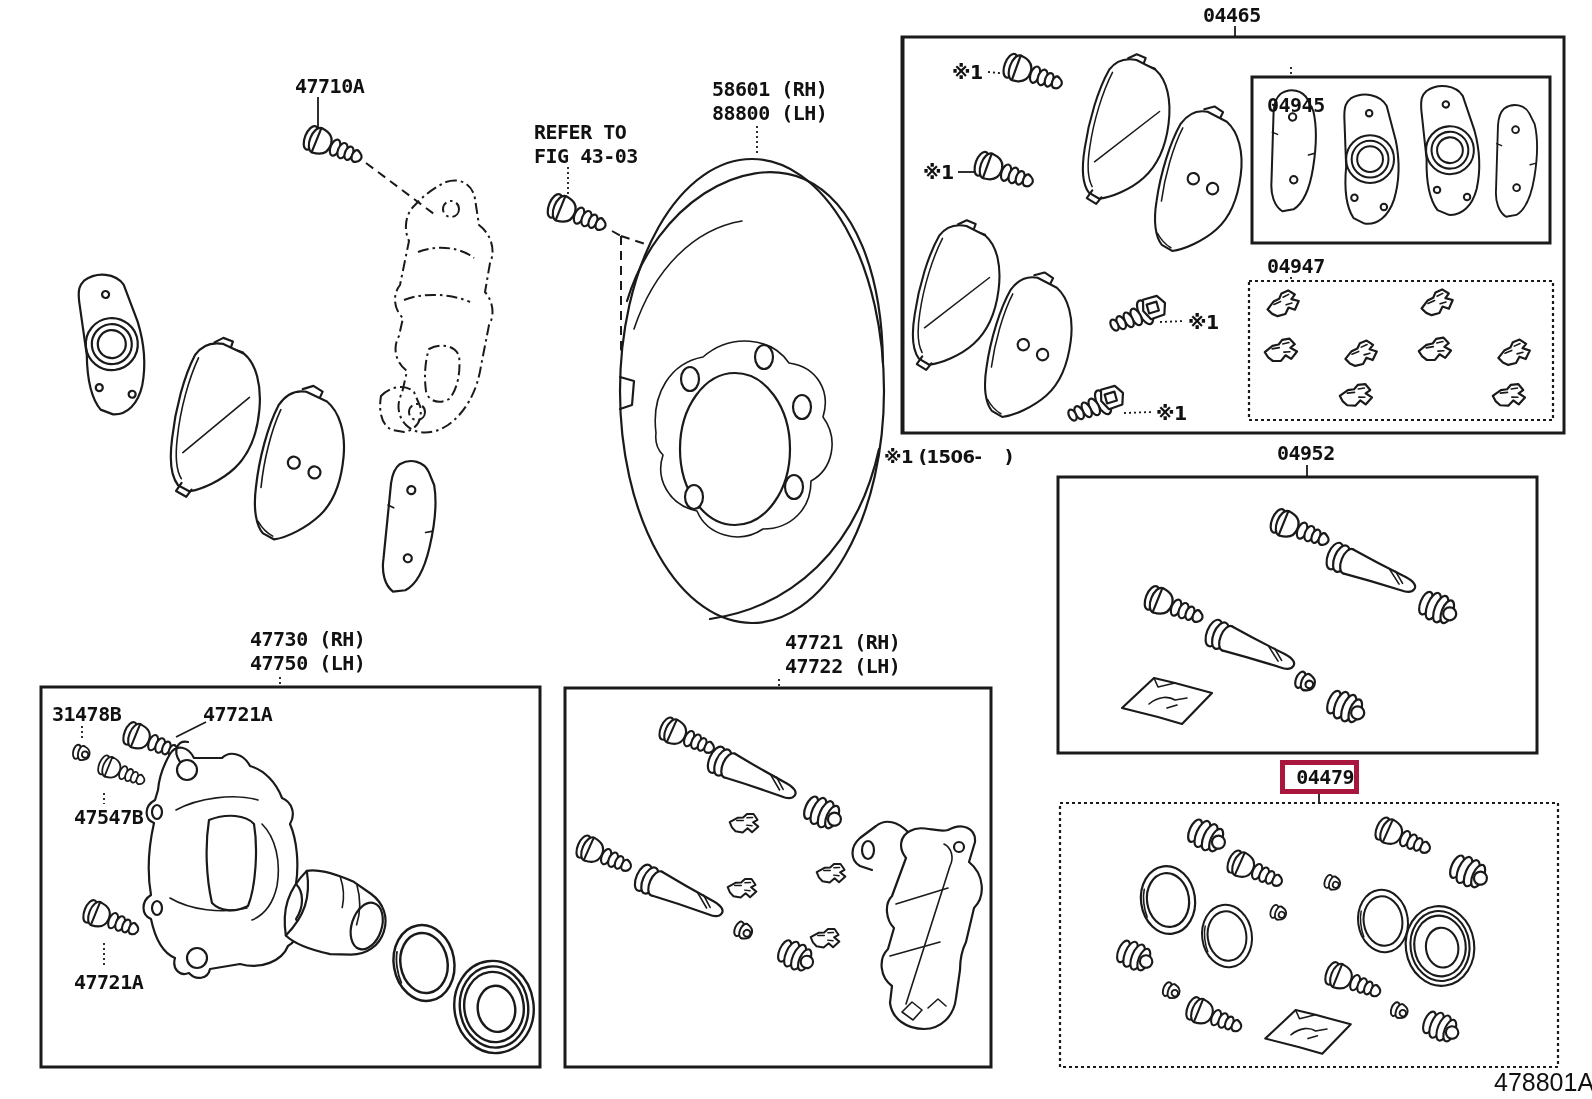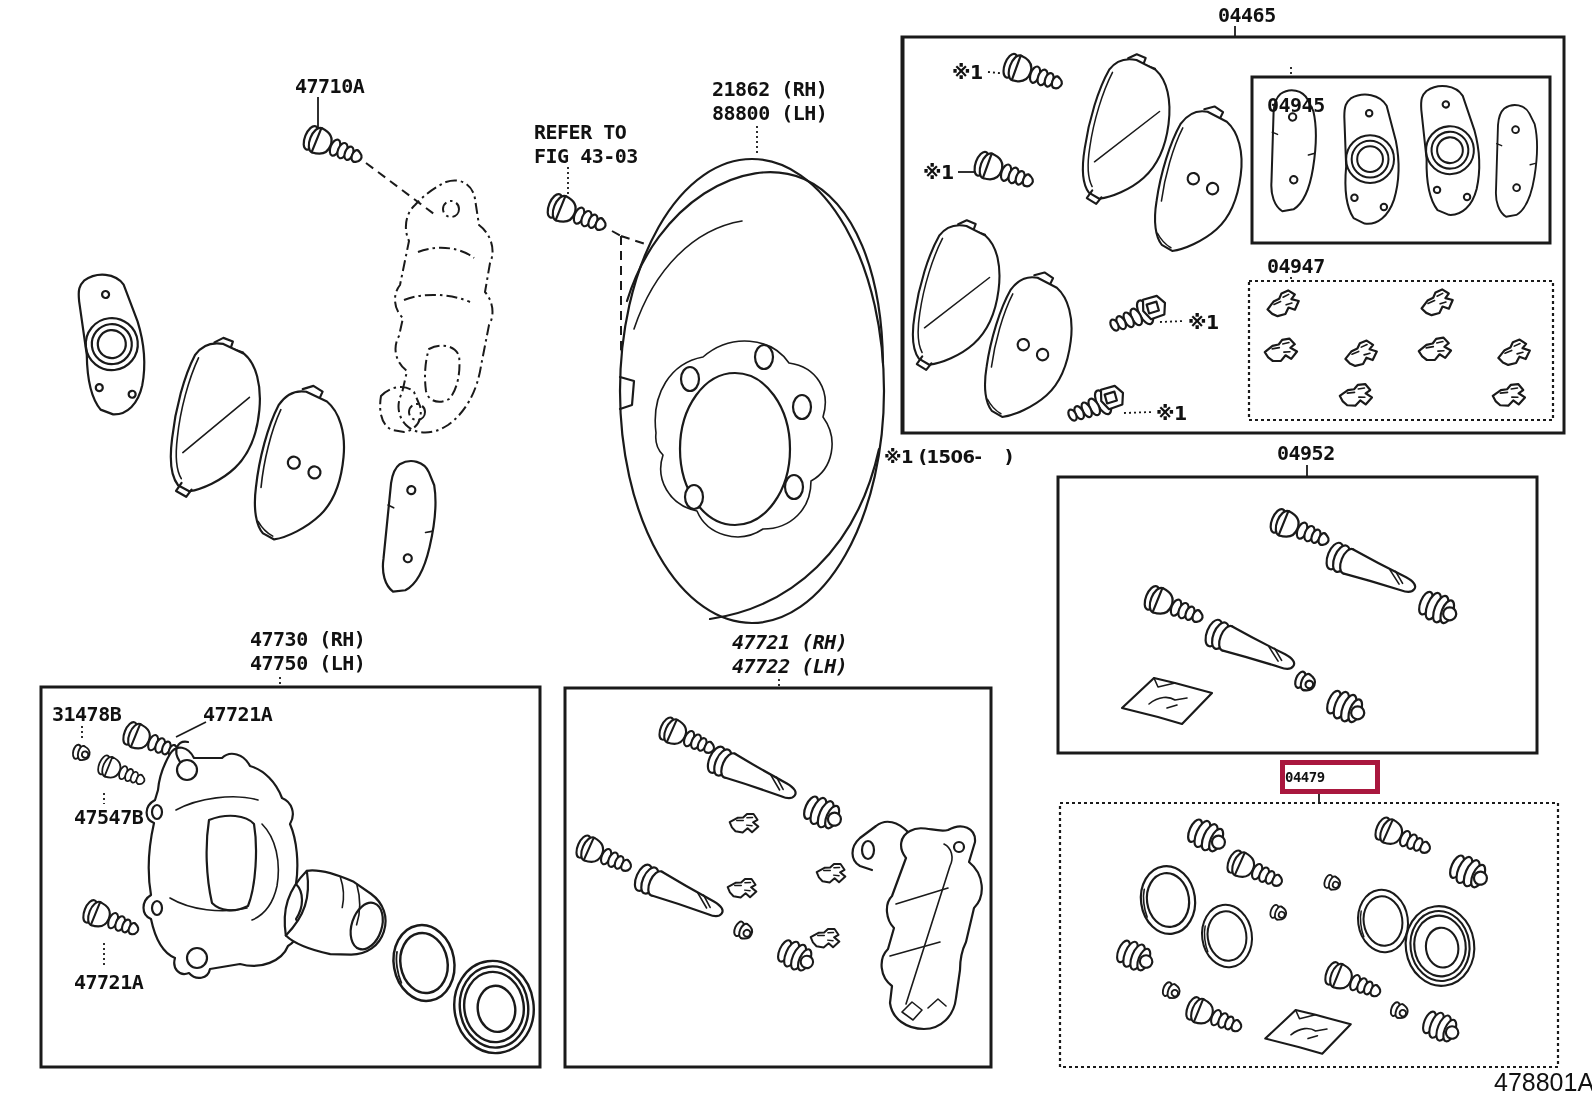--- a/index.html
+++ b/index.html
@@ -4,23 +4,23 @@
 <style>
   html,body{margin:0;padding:0;background:#fff;}
   #stage{position:relative;width:1592px;height:1099px;background:#fff;overflow:hidden;
          font-family:"DejaVu Sans Mono", monospace;}
   svg{position:absolute;left:0;top:0;}
   .lbl{position:absolute;color:#111;font-weight:700;font-size:20px;letter-spacing:-0.5px;
        line-height:24px;white-space:pre;}
   .ref{font-family:"DejaVu Sans","DejaVu Sans Mono",sans-serif;font-size:19px;font-weight:700;}
   .note{font-family:"DejaVu Sans","DejaVu Sans Mono",sans-serif;font-size:18px;font-weight:700;text-align:center;}
   .fig{font-family:"Liberation Sans",sans-serif;font-weight:400;font-size:25px;letter-spacing:0;}
-  .hl-box{position:absolute;left:1280px;top:760px;width:100px;height:34px;border:5px solid #a9173e;
-          box-sizing:border-box;display:flex;align-items:center;justify-content:flex-start;
-          font-size:14px;font-weight:700;color:#111;letter-spacing:-0.5px;}
+  .hl-box{position:absolute;left:1280px;top:760px;width:79px;height:34px;border:5px solid #a9173e;
+          box-sizing:border-box;display:flex;align-items:center;justify-content:flex-end;
+          font-size:20px;font-weight:700;color:#111;letter-spacing:-0.5px;}
   
   .ln{stroke:#1a1a1a;stroke-width:2.2;fill:none;stroke-linecap:round;stroke-linejoin:round;}
   .box{stroke:#1a1a1a;stroke-width:3;fill:none;}
   .boxd{stroke:#1a1a1a;stroke-width:2.2;fill:none;stroke-dasharray:3 3;}
   .leader{stroke:#1a1a1a;stroke-width:1.8;fill:none;}
   .dotted{stroke-dasharray:2 3;}
   .dashc{stroke:#1a1a1a;stroke-width:2;fill:none;stroke-dasharray:9 6;}
   .dashdot{stroke:#1a1a1a;stroke-width:2;fill:none;stroke-dasharray:11 4 2.5 4;}
   .thin{stroke-width:1.6;}
 </style>
@@ -296,41 +296,41 @@
     <circle cx="959" cy="847" r="5" fill="none"></circle>
     <path d="M896,904 L948,888 M890,956 L940,942" class="thin"></path>
     <path d="M902,1012 L912,1002 L922,1010 L913,1020 Z M928,1008 L938,999 L946,1006" class="thin"></path>
   </g>
 </svg>
 
 <div class="lbl" style="left:295px;top:74px;">47710A</div>
 
 <div class="lbl" style="left:518px;top:120px;margin-left:16px;"><span>REFER TO</span><br><span>FIG 43-03</span></div>
 
-<div class="lbl" style="left:712px;top:77px;"><span>21862 (RH)</span><br><span>88800 (LH)</span></div>
-
-<div class="lbl" style="left:1203px;top:3px;margin-left:15px;">04465</div>
+<div class="lbl" style="left:712px;top:77px;"><span>58601 (RH)</span><br><span>88800 (LH)</span></div>
+
+<div class="lbl" style="left:1203px;top:3px;">04465</div>
 <div class="lbl" style="left:1267px;top:45px;margin-top:48px;">04945</div>
 <div class="lbl" style="left:1267px;top:254px;">04947</div>
 <div class="lbl" style="left:1277px;top:441px;text-align:center;">04952</div>
 
 <div class="lbl note" style="left:884px;top:445px;">※1 (1506-    )</div>
 
 <div class="hl-box">
       <span>04479</span>
     </div>
 
 <div class="lbl" style="left:250px;top:627px;"><span>47730 (RH)</span><br><span>47750 (LH)</span></div>
 
 <div class="lbl" style="left:52px;top:702px;">31478B</div>
 <div class="lbl" style="left:203px;top:702px;">47721A</div>
 <div class="lbl" style="left:74px;top:805px;">47547B</div>
 <div class="lbl" style="left:74px;top:970px;">47721A</div>
 
-<div class="lbl" style="left:732px;top:630px;font-style:italic;"><span>47721 (RH)</span><br><span>47722 (LH)</span></div>
+<div class="lbl" style="left:785px;top:630px;"><span>47721 (RH)</span><br><span>47722 (LH)</span></div>
 
 <div class="lbl ref" style="left:952px;top:60px;">※1</div>
 <div class="lbl ref" style="left:923px;top:160px;">※1</div>
 <div class="lbl ref" style="left:1188px;top:310px;">※1</div>
 <div class="lbl ref" style="left:1156px;top:401px;">※1</div>
 
 <div class="lbl fig" style="left:1494px;top:1070px;">478801A</div>
 
 </div>
 

